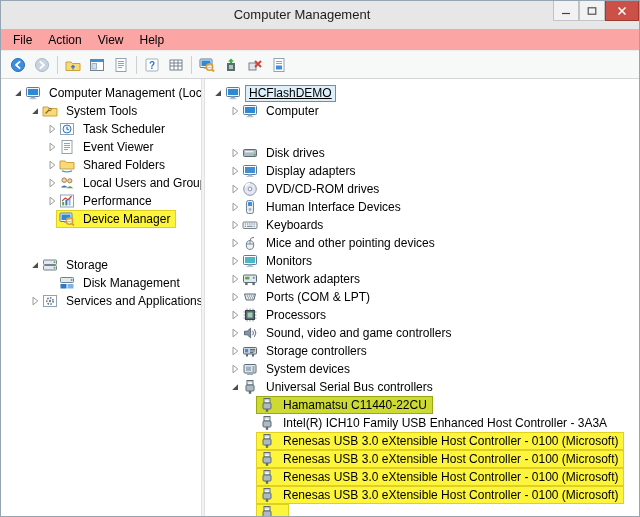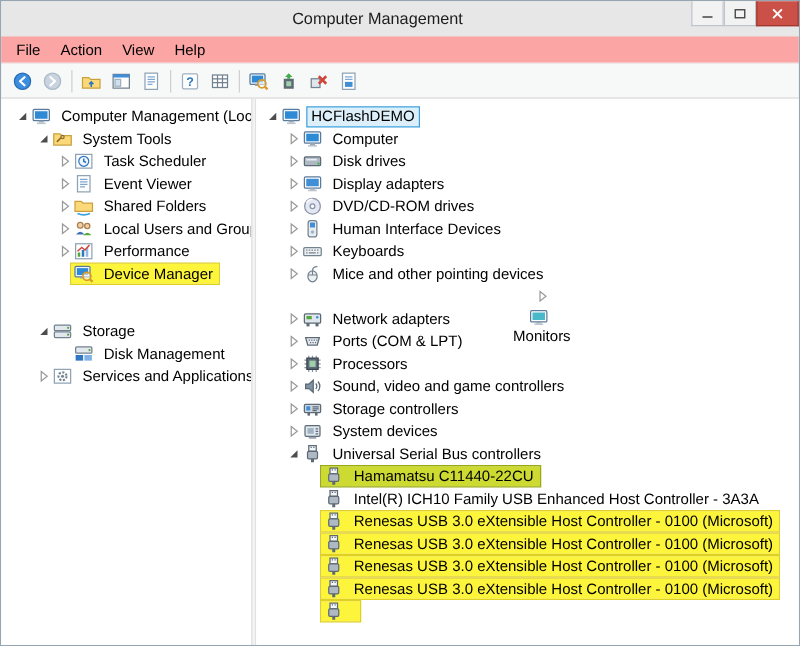--- a/index.html
+++ b/index.html
@@ -328,21 +328,21 @@
               <rect x="1.5" y="2.5" width="13" height="11" fill="#fff" stroke="#8fa3b5"></rect>
               <circle cx="8" cy="8" r="3.2" stroke="#72828f" stroke-width="1.7" stroke-dasharray="1.7 1.2"></circle>
               <circle cx="8" cy="8" r="1.2" fill="#72828f"></circle>
             </svg>
           </span>
           <span class="t-label">Services and Applications</span>
         </div>
       </div>
     <div class="splitter"></div>
     <div class="right-pane" id="device-tree">
-        <div class="tree-row" style="padding-left: 6px;">
+        <div class="tree-row" style="padding-left: 6px; text-decoration: underline;">
           <span class="expander">
             <svg width="10" height="10" viewBox="0 0 10 10">
               <path d="M8 2.2 V8 H2.2 Z" fill="#4d4d4d"></path>
             </svg>
           </span>
           <span class="t-icon">
             <svg width="16" height="16" viewBox="0 0 16 16" fill="none" stroke-width="1">
               <rect x="1.5" y="2.5" width="13" height="9" rx="1" fill="#eef4fa" stroke="#5b7b9c"></rect>
               <rect x="3" y="4" width="10" height="6" fill="#2f8ad6"></rect>
               <rect x="6" y="11.5" width="4" height="1.5" fill="#9aa7b2"></rect>
@@ -360,21 +360,21 @@
           <span class="t-icon">
             <svg width="16" height="16" viewBox="0 0 16 16" fill="none" stroke-width="1">
               <rect x="1.5" y="2.5" width="13" height="9" rx="1" fill="#eef4fa" stroke="#5b7b9c"></rect>
               <rect x="3" y="4" width="10" height="6" fill="#2f8ad6"></rect>
               <rect x="6" y="11.5" width="4" height="1.5" fill="#9aa7b2"></rect>
               <rect x="4.5" y="13" width="7" height="1.3" fill="#b9c4cd"></rect>
             </svg>
           </span>
           <span class="t-label">Computer</span>
         </div>
-        <div class="tree-row" style="padding-left: 23px;">
+        <div class="tree-row" style="padding-left: 23px; margin-top: 24px;">
           <span class="expander">
             <svg width="10" height="10" viewBox="0 0 10 10">
               <path d="M3 1.2 L7.8 5 L3 8.8 Z" fill="#fff" stroke="#9a9a9a"></path>
             </svg>
           </span>
           <span class="t-icon">
             <svg width="16" height="16" viewBox="0 0 16 16" fill="none" stroke-width="1">
               <rect x="1.5" y="4.5" width="13" height="7" rx="1" fill="#aeb9c3" stroke="#5d6a75"></rect>
               <rect x="3" y="6" width="8.5" height="1.4" fill="#e8eef3"></rect>
               <circle cx="12.8" cy="9.8" r="0.9" fill="#3fae49"></circle>
@@ -450,21 +450,21 @@
           </span>
           <span class="t-icon">
             <svg width="16" height="16" viewBox="0 0 16 16" fill="none" stroke-width="1">
               <ellipse cx="8" cy="10" rx="3.7" ry="4.4" fill="#eef1f4" stroke="#72828f"></ellipse>
               <path d="M8 5.8 V9.2 M4.4 9 h7.2" stroke="#72828f" stroke-width="0.9"></path>
               <path d="M8 5.6 q0.2 -3.4 4 -3.2" stroke="#72828f"></path>
             </svg>
           </span>
           <span class="t-label">Mice and other pointing devices</span>
         </div>
-        <div class="tree-row" style="padding-left: 23px; flex-direction: column;">
+        <div class="tree-row" style="padding-left: 23px;">
           <span class="expander">
             <svg width="10" height="10" viewBox="0 0 10 10">
               <path d="M3 1.2 L7.8 5 L3 8.8 Z" fill="#fff" stroke="#9a9a9a"></path>
             </svg>
           </span>
           <span class="t-icon">
             <svg width="16" height="16" viewBox="0 0 16 16" fill="none" stroke-width="1">
               <rect x="1.5" y="2.5" width="13" height="9" rx="1" fill="#fff" stroke="#5b7b9c"></rect>
               <rect x="3" y="4" width="10" height="6" fill="#49b8c8"></rect>
               <rect x="6" y="11.5" width="4" height="1.3" fill="#9aa7b2"></rect>

